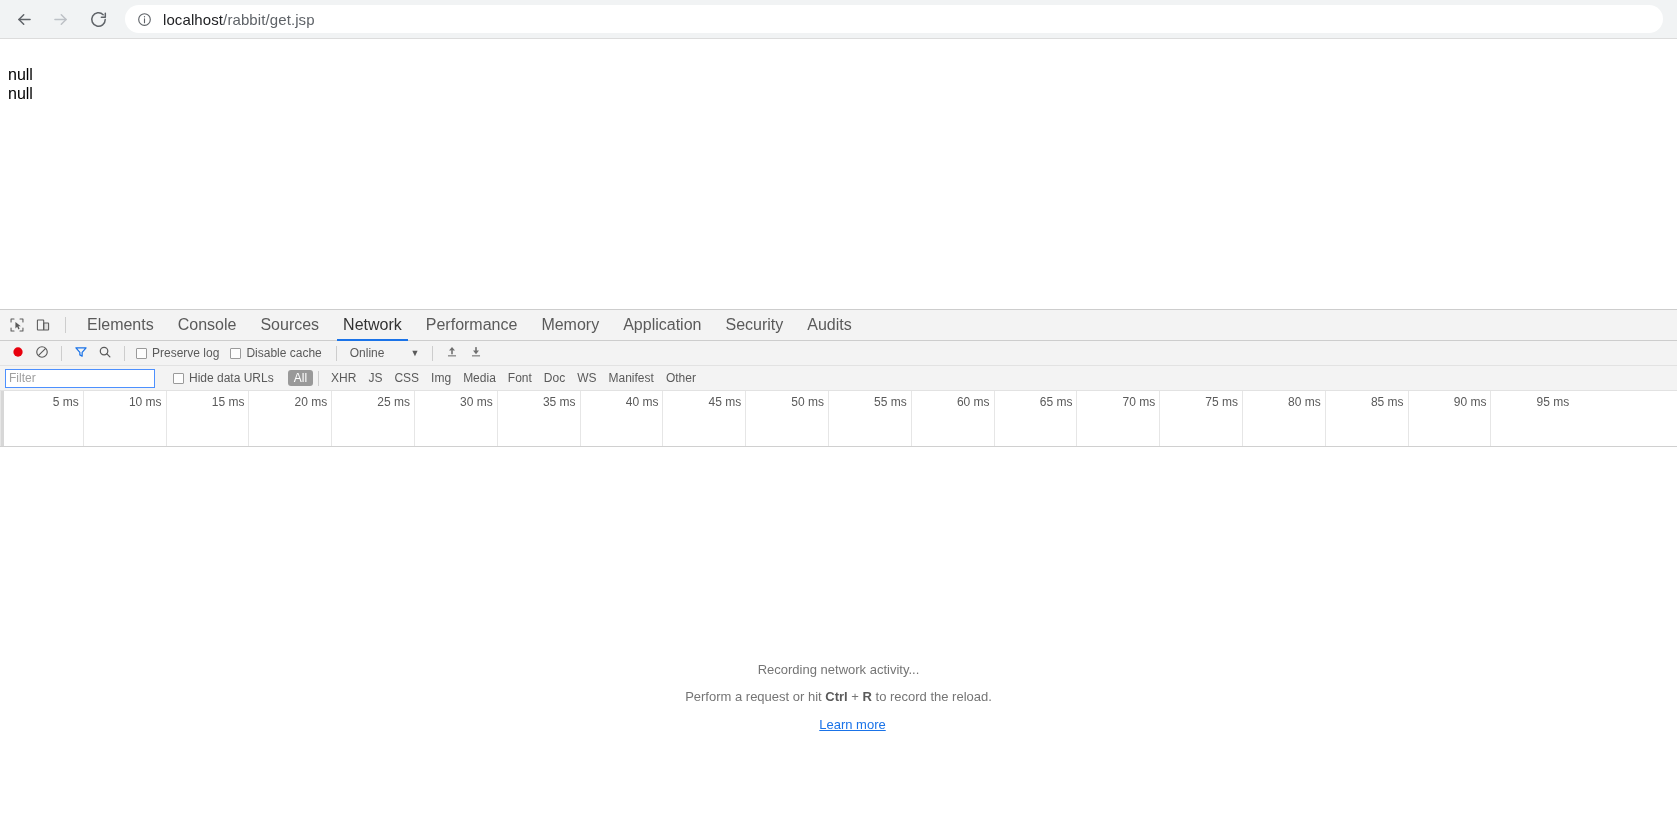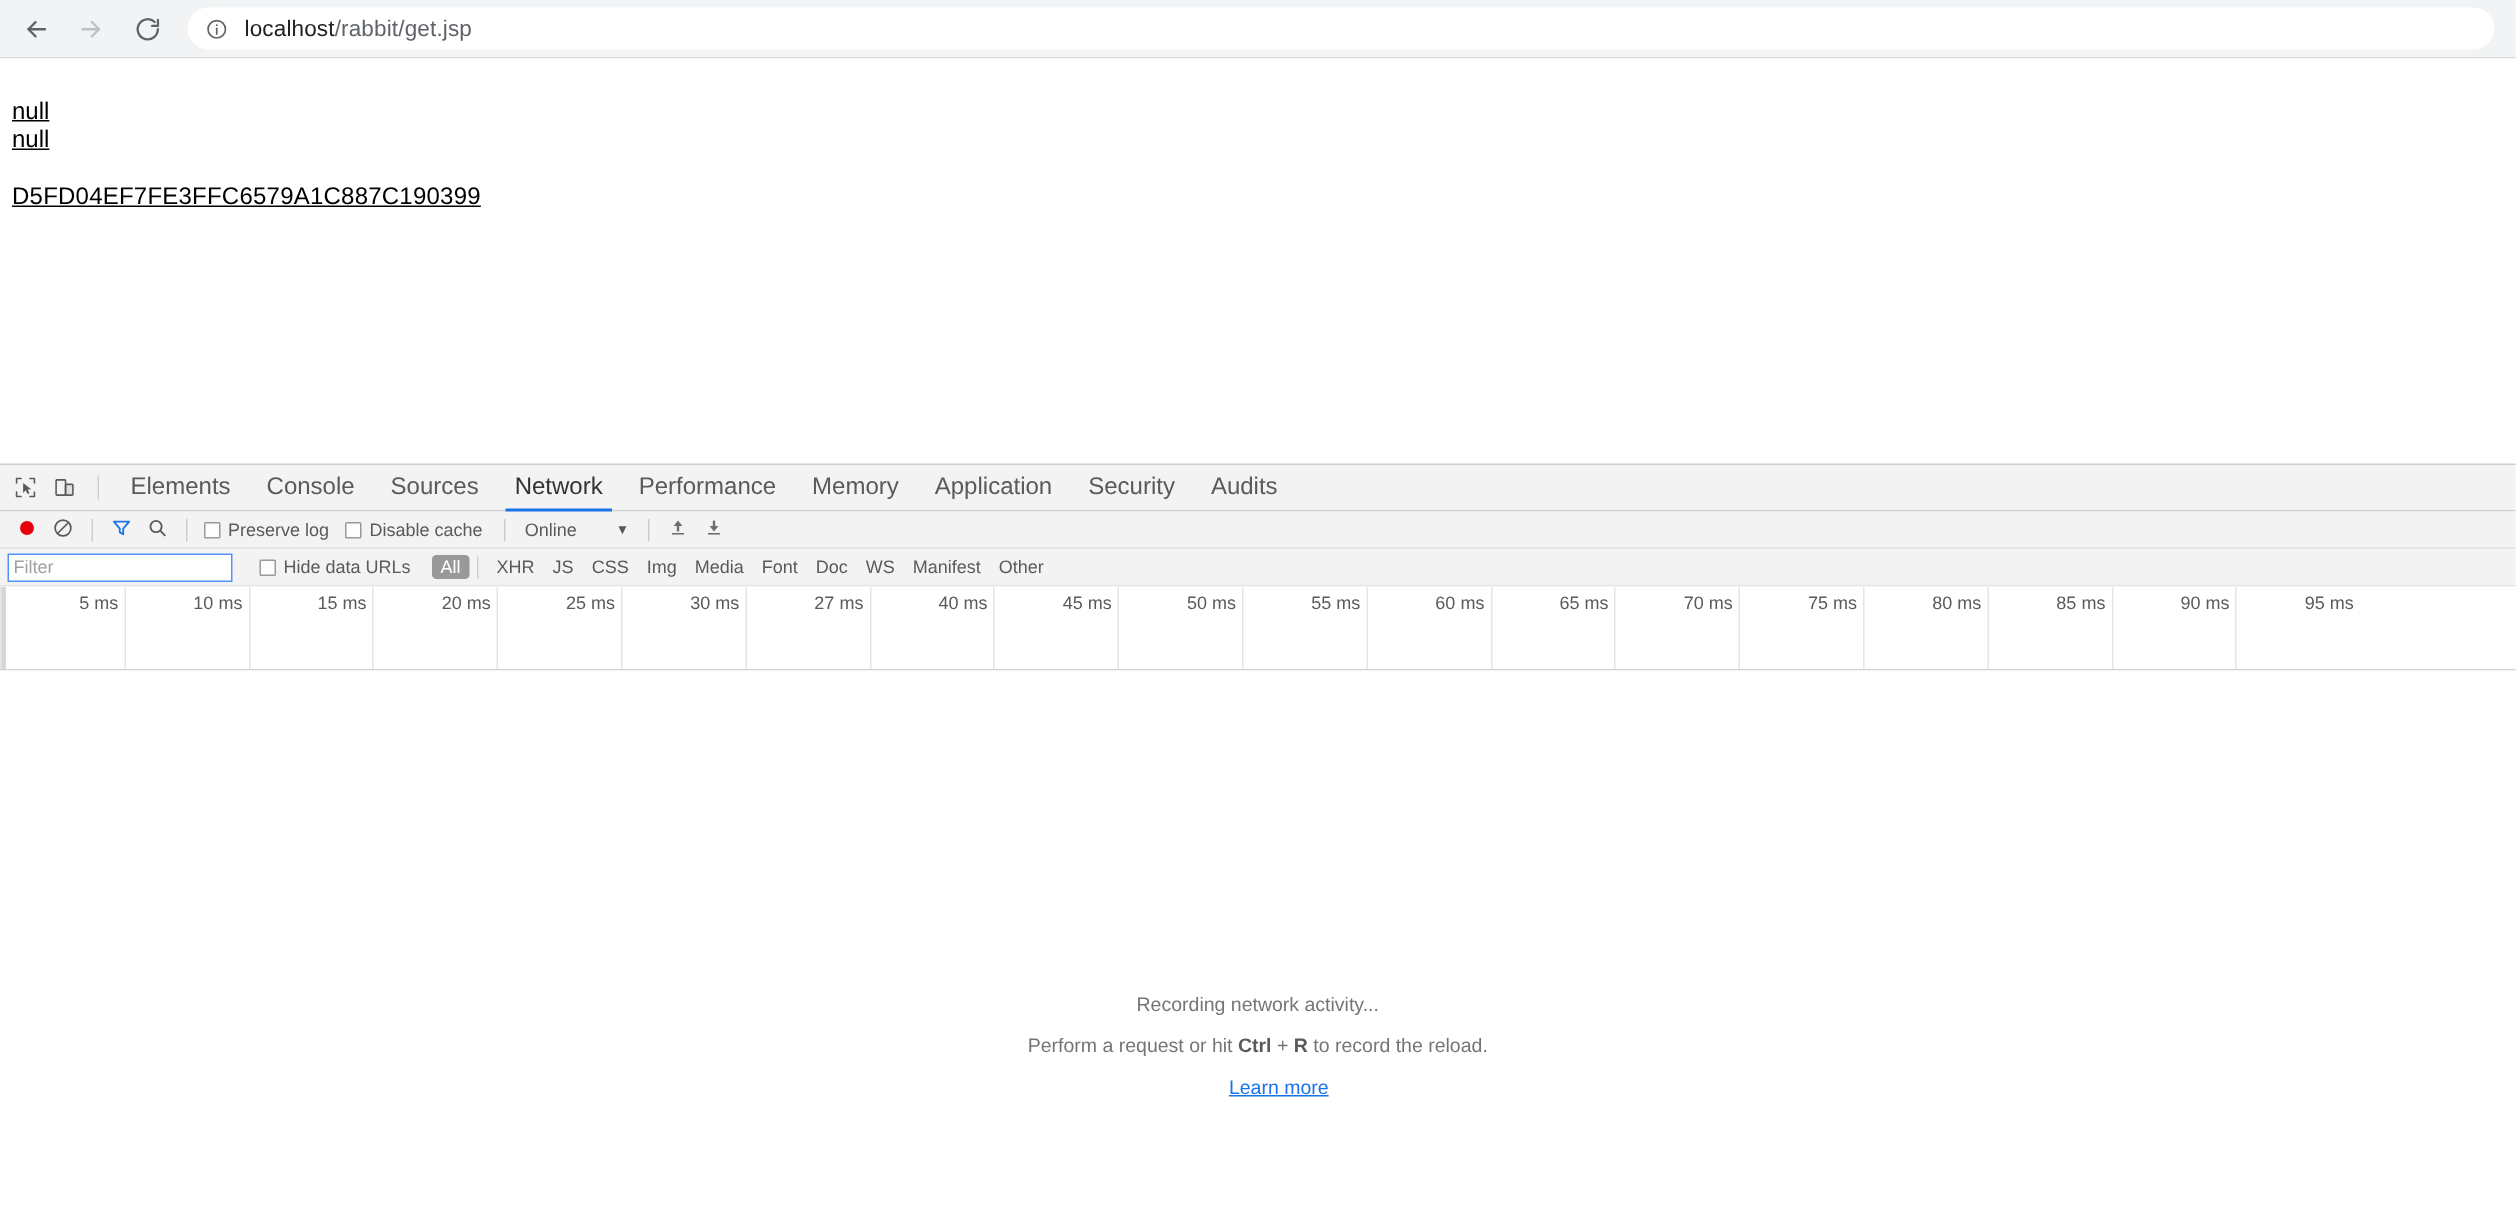--- a/index.html
+++ b/index.html
@@ -47,21 +47,20 @@
     white-space: nowrap;
     letter-spacing: 0.1px;
   }
   #omnibox-url .host { color: #202124; }
 
   
   #page-viewport {
     position: absolute; left: 0; top: 39px; width: 1677px; height: 270px;
     background: #fff;
     overflow: hidden;
-    text-decoration: underline;
   }
   #page-body {
     padding: 26px 8px 0 8px;
     font-size: 16px;
     color: #000;
     font-family: "Liberation Sans", sans-serif;
   }
   #page-body .line { line-height: 19px; }
   #page-body .token { margin-top: 20px; letter-spacing: 0.15px; }
 
@@ -279,21 +278,20 @@
       </svg>
     </span>
     <span id="omnibox-url"><span class="host">localhost</span><span class="path">/rabbit/get.jsp</span></span>
   </div>
 </div>
 
 <div id="page-viewport">
   <div id="page-body">
     <div class="line">null</div>
     <div class="line">null</div>
-    <div class="token">D5FD04EF7FE3FFC6579A1C887C190399</div>
   </div>
 </div>
 
 <div id="devtools">
 
   <div id="dt-tabstrip">
     <div class="dt-toolicon" id="dt-inspect-icon">
       <svg width="14" height="14" viewBox="0 0 16 16" fill="none" stroke="#5a5a5a" stroke-width="1.2">
         <path d="M1.2 1.2h3.4M1.2 1.2v3.4M14.8 1.2h-3.4M14.8 1.2v3.4M1.2 14.8h3.4M1.2 14.8v-3.4M14.8 14.8h-3.4M14.8 14.8v-3.4" stroke-linecap="round"></path>
         <path d="M6.2 4.6 L6.2 12.1 L8.2 10.1 L9.6 13.0 L11.0 12.3 L9.7 9.5 L12.4 9.3 Z" fill="#5a5a5a" stroke="none"></path>
@@ -439,21 +437,21 @@
         <div class="ruler-cell" style="left: 248.4px; width: 82.8px;">
           <span class="tick-label">20 ms</span>
         </div>
         <div class="ruler-cell" style="left: 331.2px; width: 82.8px;">
           <span class="tick-label">25 ms</span>
         </div>
         <div class="ruler-cell" style="left: 414px; width: 82.8px;">
           <span class="tick-label">30 ms</span>
         </div>
         <div class="ruler-cell" style="left: 496.8px; width: 82.8px;">
-          <span class="tick-label">27 ms</span>
+          <span class="tick-label">35 ms</span>
         </div>
         <div class="ruler-cell" style="left: 579.6px; width: 82.8px;">
           <span class="tick-label">40 ms</span>
         </div>
         <div class="ruler-cell" style="left: 662.4px; width: 82.8px;">
           <span class="tick-label">45 ms</span>
         </div>
         <div class="ruler-cell" style="left: 745.2px; width: 82.8px;">
           <span class="tick-label">50 ms</span>
         </div>

